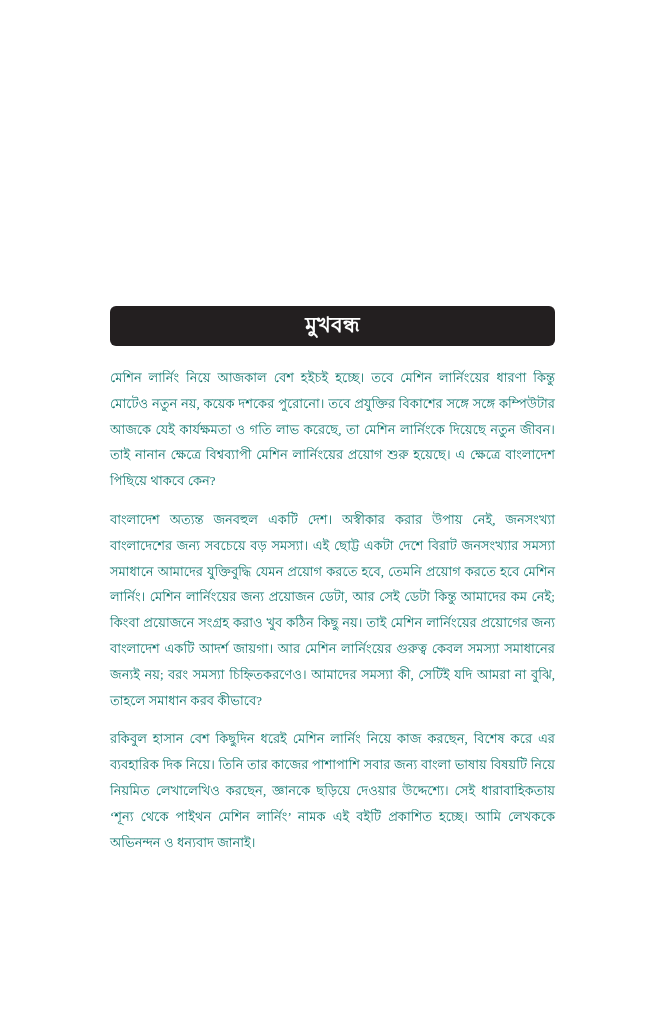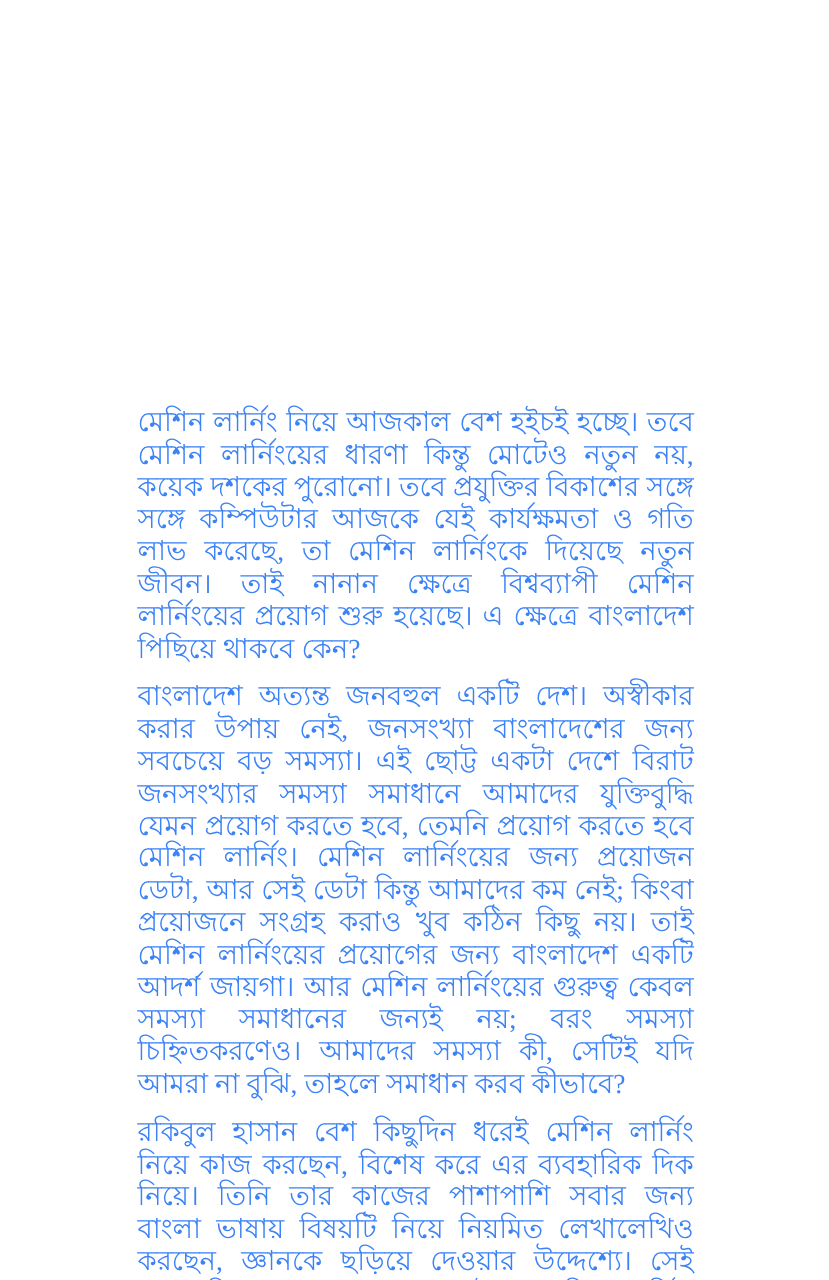--- a/index.html
+++ b/index.html
@@ -48,40 +48,43 @@
     font-family: "Liberation Serif", "DejaVu Serif", serif;
   }
 
   
   .body-text {
     margin-top: 19px;
   }
 
   .paragraph {
     margin: 0 0 13px 0;
-    font-size: 22px;
+    font-size: 13px;
     line-height: 25.8px;
-    color: #3b82f6;
+    color: #0f766e;
     text-align: justify;
     text-justify: inter-word;
     word-spacing: 0.2px;
     hyphens: none;
   }
 
   .paragraph:last-child {
     margin-bottom: 13px;
   }
 </style>
 </head>
 <body>
 
 <div class="page">
 
   <div class="content-column">
 
+    <div class="section-title-bar">
+      <span class="section-title-text">মুখবন্ধ</span>
+    </div>
 
     <div class="body-text">
       <p class="paragraph">মেশিন লার্নিং নিয়ে আজকাল বেশ হইচই হচ্ছে। তবে মেশিন লার্নিংয়ের ধারণা কিন্তু মোটেও নতুন নয়, কয়েক দশকের পুরোনো। তবে প্রযুক্তির বিকাশের সঙ্গে সঙ্গে কম্পিউটার আজকে যেই কার্যক্ষমতা ও গতি লাভ করেছে, তা মেশিন লার্নিংকে দিয়েছে নতুন জীবন। তাই নানান ক্ষেত্রে বিশ্বব্যাপী মেশিন লার্নিংয়ের প্রয়োগ শুরু হয়েছে। এ ক্ষেত্রে বাংলাদেশ পিছিয়ে থাকবে কেন?</p>
       <p class="paragraph">বাংলাদেশ অত্যন্ত জনবহুল একটি দেশ। অস্বীকার করার উপায় নেই, জনসংখ্যা বাংলাদেশের জন্য সবচেয়ে বড় সমস্যা। এই ছোট্ট একটা দেশে বিরাট জনসংখ্যার সমস্যা সমাধানে আমাদের যুক্তিবুদ্ধি যেমন প্রয়োগ করতে হবে, তেমনি প্রয়োগ করতে হবে মেশিন লার্নিং। মেশিন লার্নিংয়ের জন্য প্রয়োজন ডেটা, আর সেই ডেটা কিন্তু আমাদের কম নেই; কিংবা প্রয়োজনে সংগ্রহ করাও খুব কঠিন কিছু নয়। তাই মেশিন লার্নিংয়ের প্রয়োগের জন্য বাংলাদেশ একটি আদর্শ জায়গা। আর মেশিন লার্নিংয়ের গুরুত্ব কেবল সমস্যা সমাধানের জন্যই নয়; বরং সমস্যা চিহ্নিতকরণেও। আমাদের সমস্যা কী, সেটিই যদি আমরা না বুঝি, তাহলে সমাধান করব কীভাবে?</p>
       <p class="paragraph">রকিবুল হাসান বেশ কিছুদিন ধরেই মেশিন লার্নিং নিয়ে কাজ করছেন, বিশেষ করে এর ব্যবহারিক দিক নিয়ে। তিনি তার কাজের পাশাপাশি সবার জন্য বাংলা ভাষায় বিষয়টি নিয়ে নিয়মিত লেখালেখিও করছেন, জ্ঞানকে ছড়িয়ে দেওয়ার উদ্দেশ্যে। সেই ধারাবাহিকতায় ‘শূন্য থেকে পাইথন মেশিন লার্নিং’ নামক এই বইটি প্রকাশিত হচ্ছে। আমি লেখককে অভিনন্দন ও ধন্যবাদ জানাই।</p>
     </div>
 
   </div>
 
 </div>

